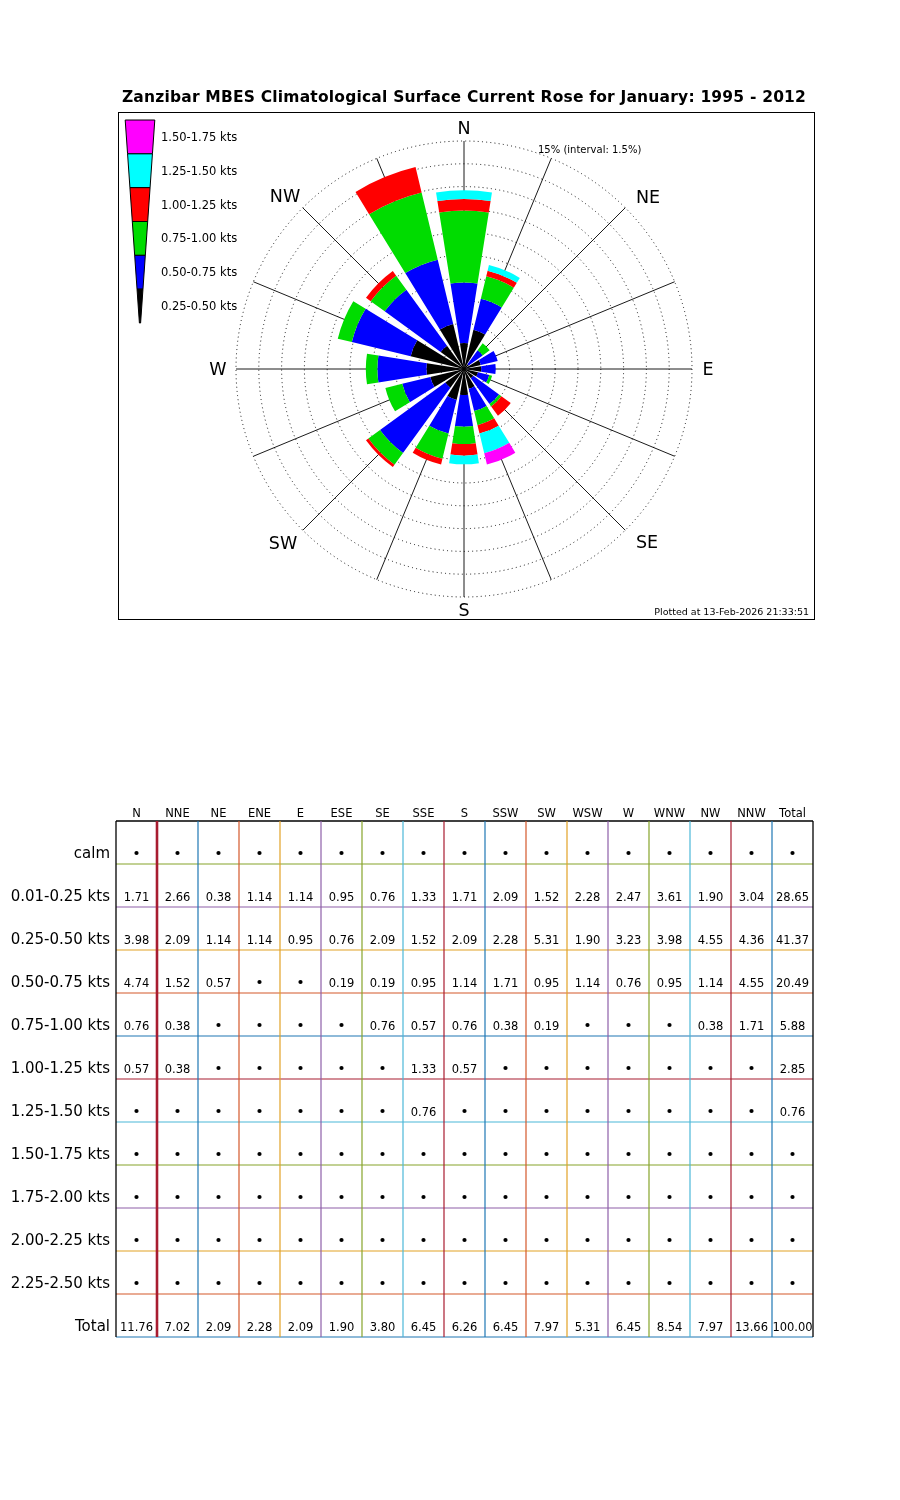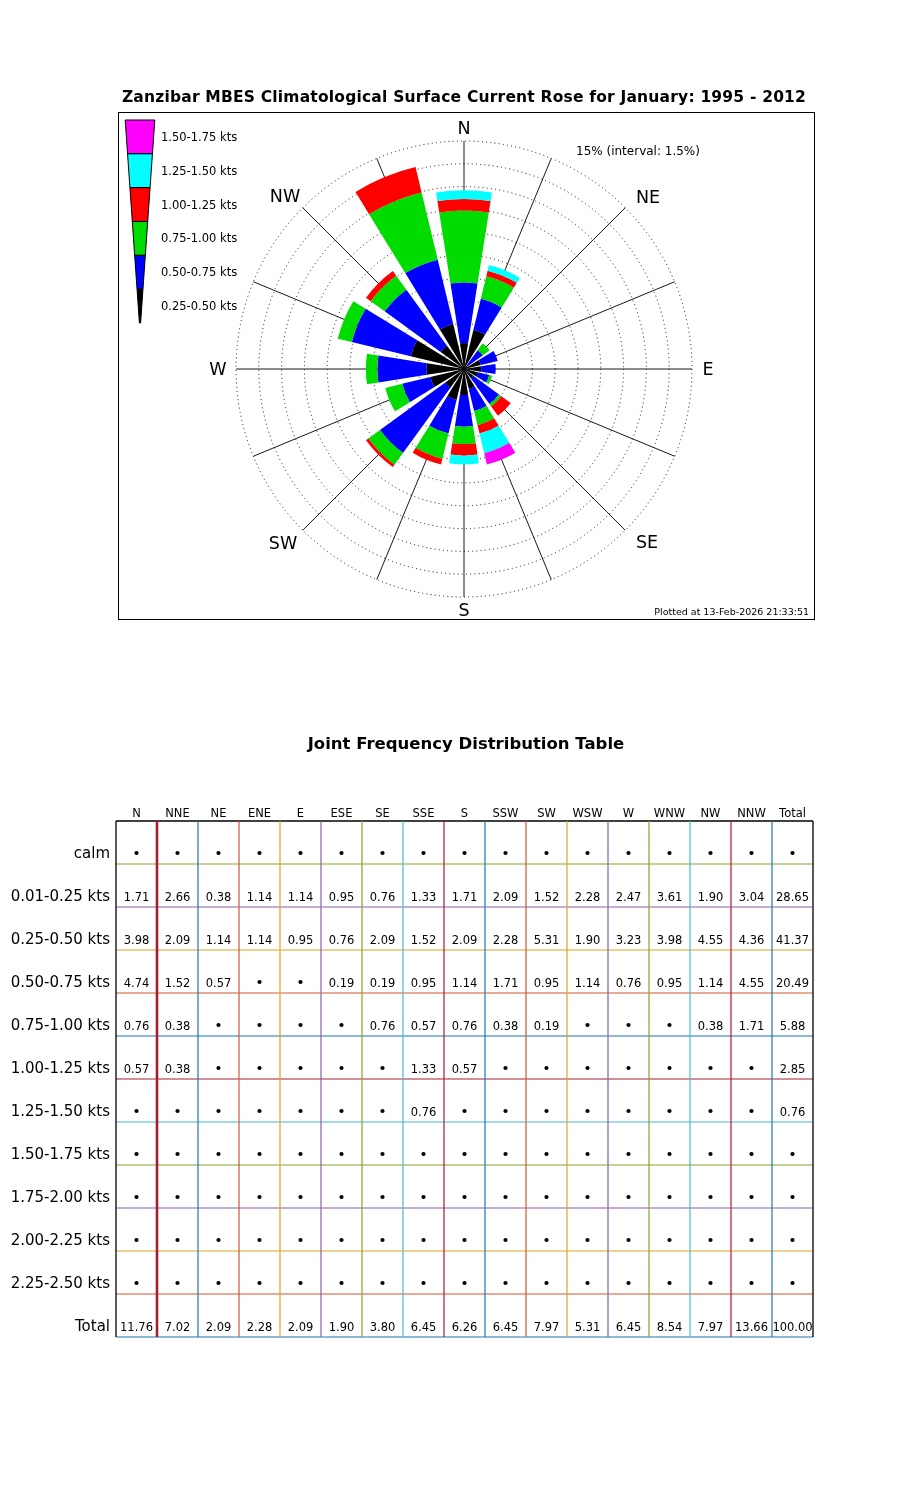--- a/index.html
+++ b/index.html
@@ -3,21 +3,21 @@
 <meta charset="utf-8">
 <style>
   html,body{margin:0;padding:0;background:#ffffff;}
   #page{position:relative;width:900px;height:1500px;background:#ffffff;overflow:hidden;
         font-family:"DejaVu Sans", "Liberation Sans", sans-serif;color:#000;}
   .fig-title{position:absolute;top:88px;left:464px;transform:translateX(-50%);
         white-space:nowrap;font-size:15.5px;font-weight:bold;letter-spacing:0.2px;}
   #rose-box{position:absolute;left:118px;top:112px;width:697px;height:508px;
         border:1.5px solid #000;box-sizing:border-box;background:#fff;}
   #rose-svg{position:absolute;left:0;top:0;}
-  .ring-label{position:absolute;left:457px;top:31px;font-size:12px;white-space:nowrap;}
+  .ring-label{position:absolute;left:419px;top:31px;font-size:10px;white-space:nowrap;}
   .plotted-at{position:absolute;right:5px;bottom:2px;font-size:9.5px;white-space:nowrap;}
   .table-title{position:absolute;top:734px;left:466px;transform:translateX(-50%);
         white-space:nowrap;font-size:16.5px;font-weight:bold;}
   #table-svg{position:absolute;left:0;top:760px;}
   svg text{font-family:"DejaVu Sans", "Liberation Sans", sans-serif;}
 </style>
 </head>
 <body>
 
 <div id="page">
@@ -130,21 +130,20 @@
         <text x="42" y="129.41666666666669" font-size="11.5" text-anchor="start" fill="#000" font-weight="normal">0.75-1.00 kts</text>
         <polygon points="15.666666666666668,142.33333333333334 26.333333333333332,142.33333333333334 23.966666666666665,176.16666666666669 18.033333333333335,176.16666666666669" fill="#0000ff" stroke="#000" stroke-width="1"></polygon>
         <text x="42" y="163.25" font-size="11.5" text-anchor="start" fill="#000" font-weight="normal">0.50-0.75 kts</text>
         <polygon points="18.033333333333335,176.16666666666669 23.966666666666665,176.16666666666669 21.6,210 20.4,210" fill="#000000" stroke="#000" stroke-width="1"></polygon>
         <text x="42" y="197.08333333333334" font-size="11.5" text-anchor="start" fill="#000" font-weight="normal">0.25-0.50 kts</text>
       </svg>
     <div class="ring-label">15% (interval: 1.5%)</div>
     <div class="plotted-at">Plotted at 13-Feb-2026 21:33:51</div>
   </div>
 
-  <div class="table-title">Joint Frequency Distribution Table</div>
 
   <svg id="table-svg" width="900" height="600" viewBox="0 0 900 600">
       <text x="136.5" y="57" font-size="11.5" text-anchor="middle" fill="#000" font-weight="normal">N</text>
       <text x="177.5" y="57" font-size="11.5" text-anchor="middle" fill="#000" font-weight="normal">NNE</text>
       <text x="218.5" y="57" font-size="11.5" text-anchor="middle" fill="#000" font-weight="normal">NE</text>
       <text x="259.5" y="57" font-size="11.5" text-anchor="middle" fill="#000" font-weight="normal">ENE</text>
       <text x="300.5" y="57" font-size="11.5" text-anchor="middle" fill="#000" font-weight="normal">E</text>
       <text x="341.5" y="57" font-size="11.5" text-anchor="middle" fill="#000" font-weight="normal">ESE</text>
       <text x="382.5" y="57" font-size="11.5" text-anchor="middle" fill="#000" font-weight="normal">SE</text>
       <text x="423.5" y="57" font-size="11.5" text-anchor="middle" fill="#000" font-weight="normal">SSE</text>

